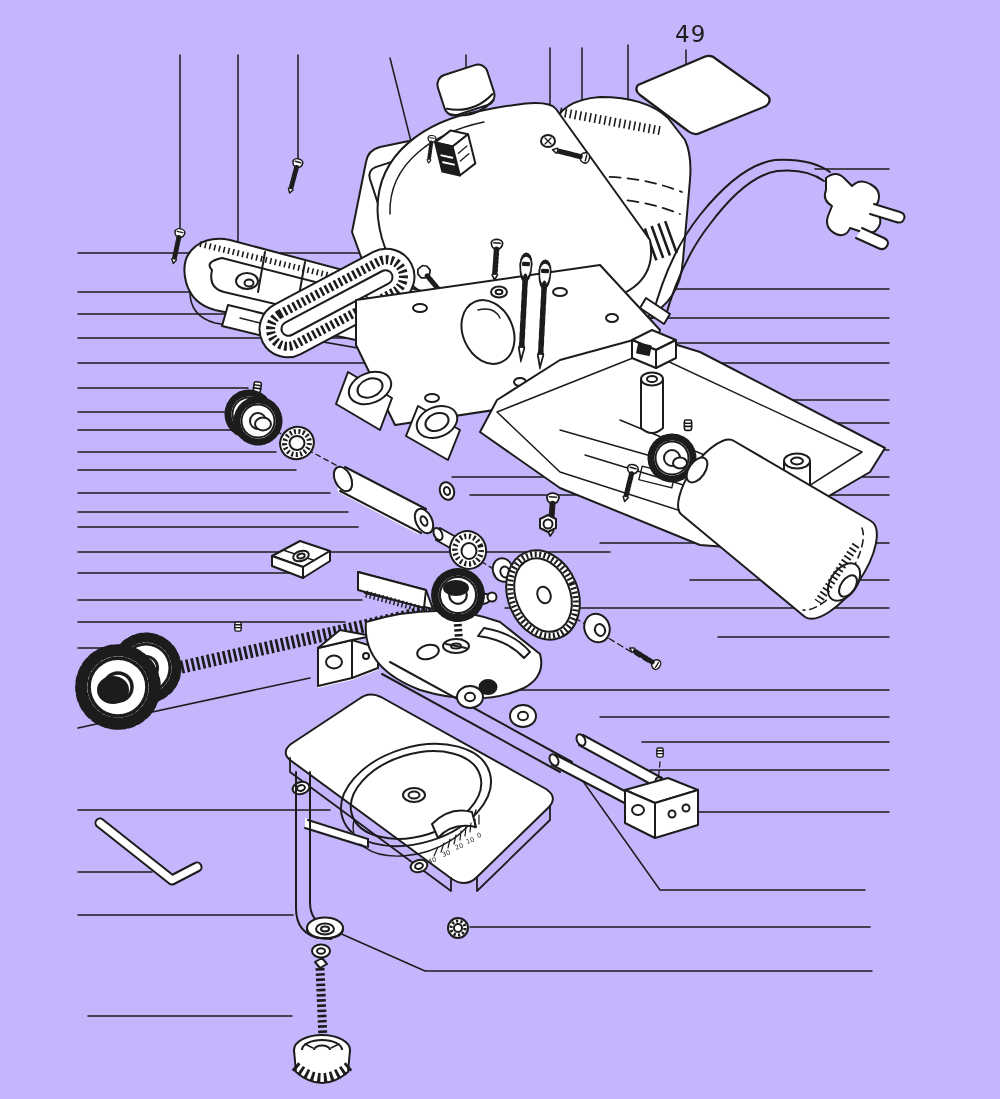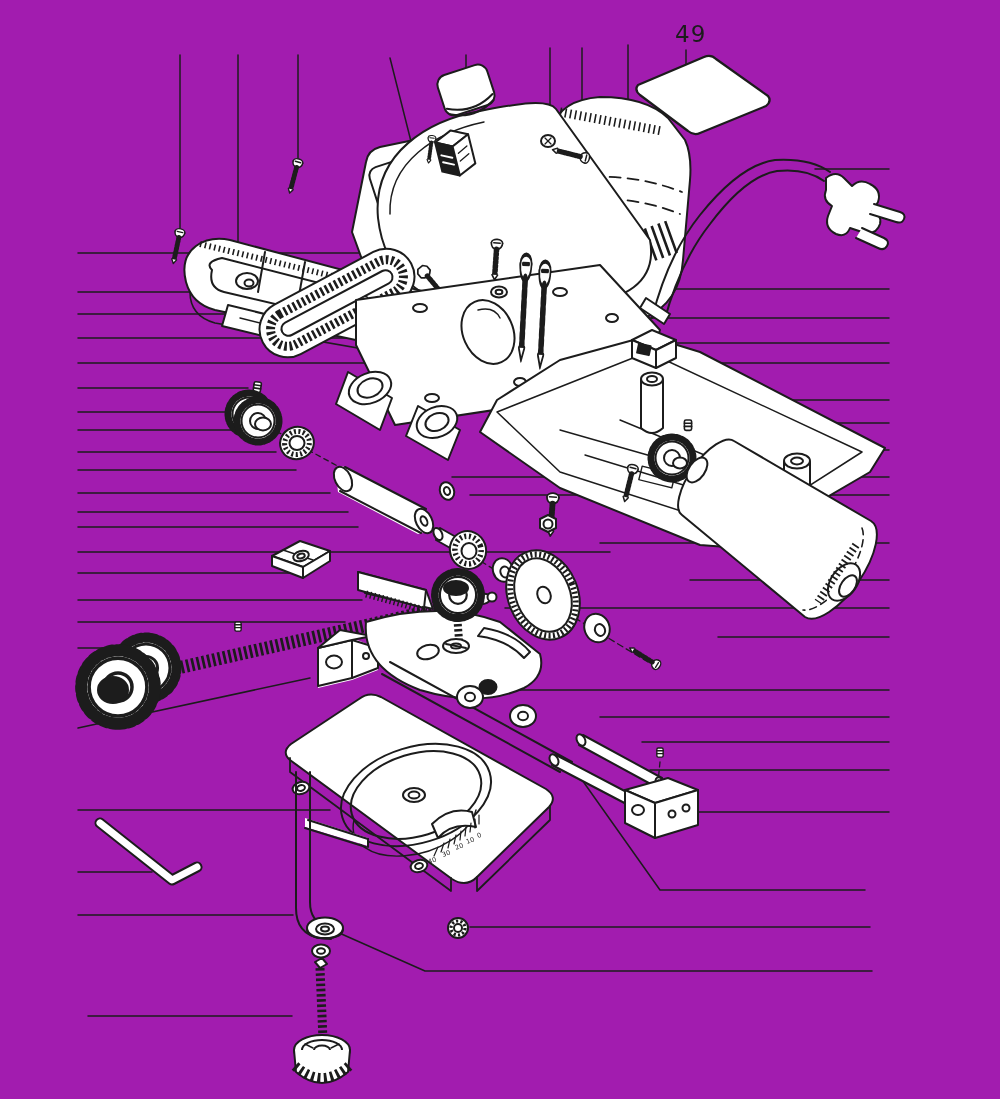--- a/index.html
+++ b/index.html
@@ -1,16 +1,16 @@
 <!DOCTYPE html>
 <html><head>
 <meta charset="utf-8">
 <style>
   html,body{margin:0;padding:0;background:#ffffff;}
-  .page{width:1000px;height:1099px;background:#a21caf;position:relative;overflow:hidden;
+  .page{width:1000px;height:1099px;background:#c4b5fd;position:relative;overflow:hidden;
         font-family:"DejaVu Sans","Liberation Sans",sans-serif;}
   svg{display:block}
   text{fill:#1c1c1c;stroke:none;}
   .callout{font-size:23px;letter-spacing:1px;}
   .scale-num{font-size:6.5px;}
 </style>
 </head>
 <body>
 
 <div class="page">

